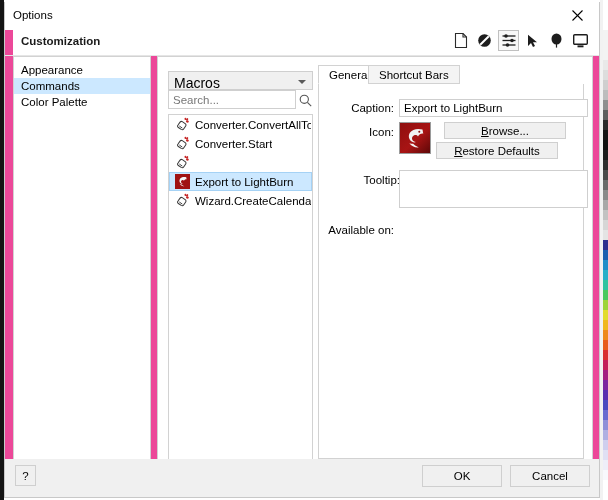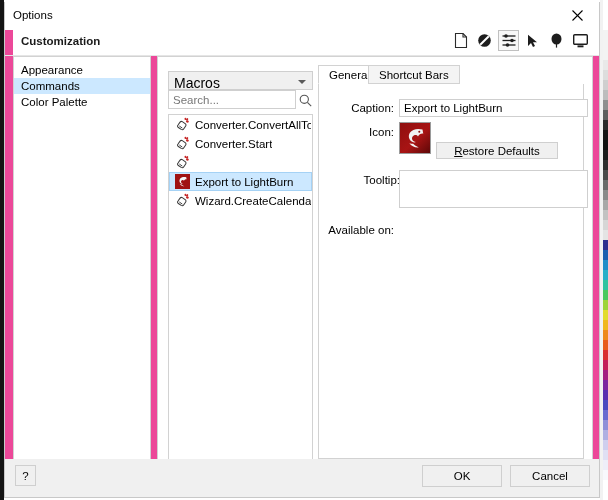--- a/index.html
+++ b/index.html
@@ -555,20 +555,23 @@
                 <path d="M24 7 C19 5.5 13 6.5 10.5 10.5 C8.5 13.8 9.5 17.5 12 19.5
                          C13.6 20.8 15.6 21 17 20.2 C15.2 20.2 13.6 19.2 13 17.6
                          C12.3 15.7 13.3 13.7 15.2 13.1 C16.8 12.6 18.4 13.2 19.2 14.4
                          C20.2 12.3 22.6 11 24.8 11.4 C24.4 9.6 24.2 8.2 24 7 Z" fill="#f2f2f2"></path>
                 <path d="M10 21.5 C12 24.5 16 26.5 20 26 C17.5 25 15.5 23.8 14 22.2
                          C12.8 22.2 11.3 22 10 21.5 Z" fill="#f2f2f2"></path>
                 <circle cx="20.6" cy="9.4" r="1.1" fill="#8f0f0f"></circle>
               </svg>
             </div>
 
+            <div class="btn" style="left:125px; top:38px; width:122px; height:17px;">
+              <span><u>B</u><span>rowse...</span></span>
+            </div>
             <div class="btn" style="left:117px; top:58px; width:122px; height:17px;">
               <span><u>R</u><span>estore Defaults</span></span>
             </div>
 
             <div class="field-label" style="left:16px; top:90px; width:65px;">Tooltip:</div>
             <textarea class="textarea-input" style="left: 80px; top: 86px; width: 189px; height: 38px;"></textarea>
 
             <div class="field-label" style="left:0px; top:140px; width:75px;">Available on:</div>
 
           </div>

